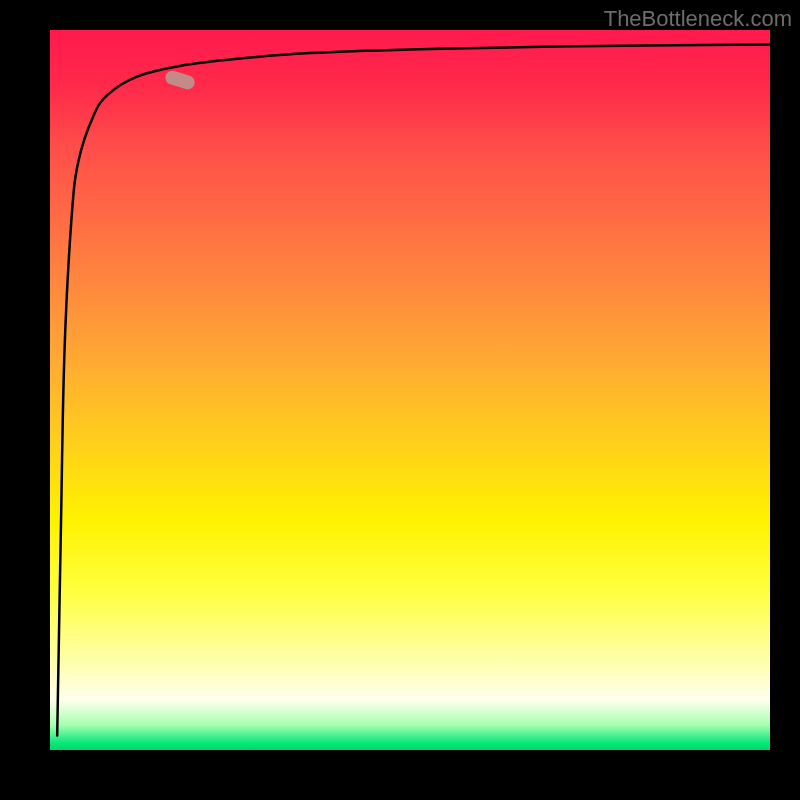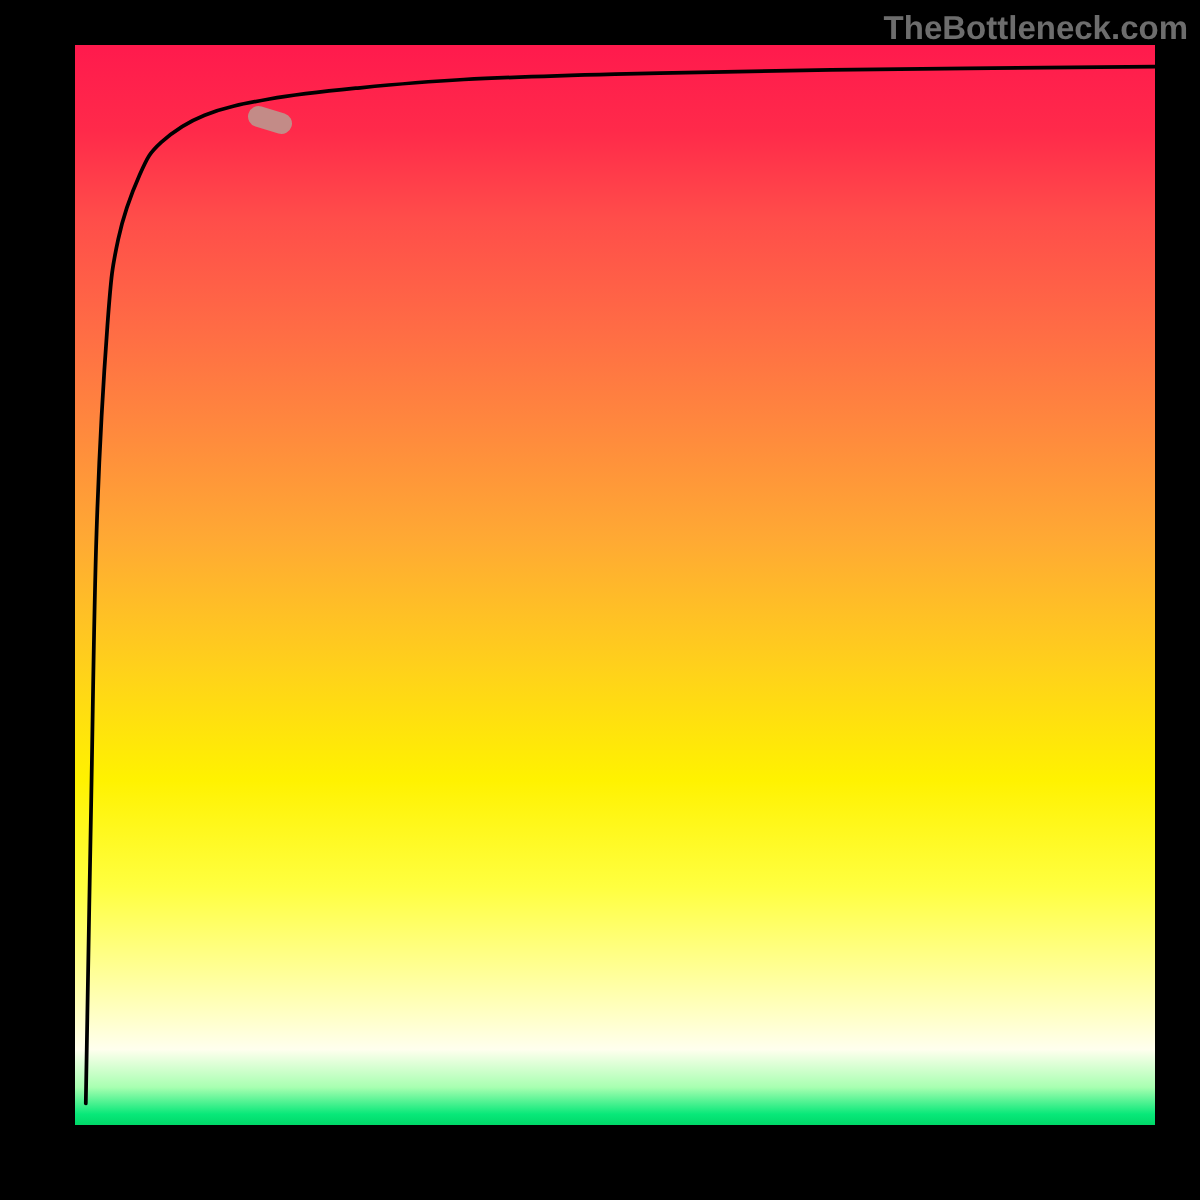--- a/index.html
+++ b/index.html
@@ -40,21 +40,21 @@
       #a8ffb1 96.5%,
       #08e879 99%,
       #00d868 100%
     );
   }
   .watermark {
     position: absolute;
     top: 6px;
     right: 8px;
     font-size: 22px;
-    font-weight: 700;
+    font-weight: 400;
     color: #6d6d6d;
     letter-spacing: 0;
   }
   svg.curve {
     position: absolute;
     inset: 0;
     width: 100%;
     height: 100%;
     pointer-events: none;
   }

